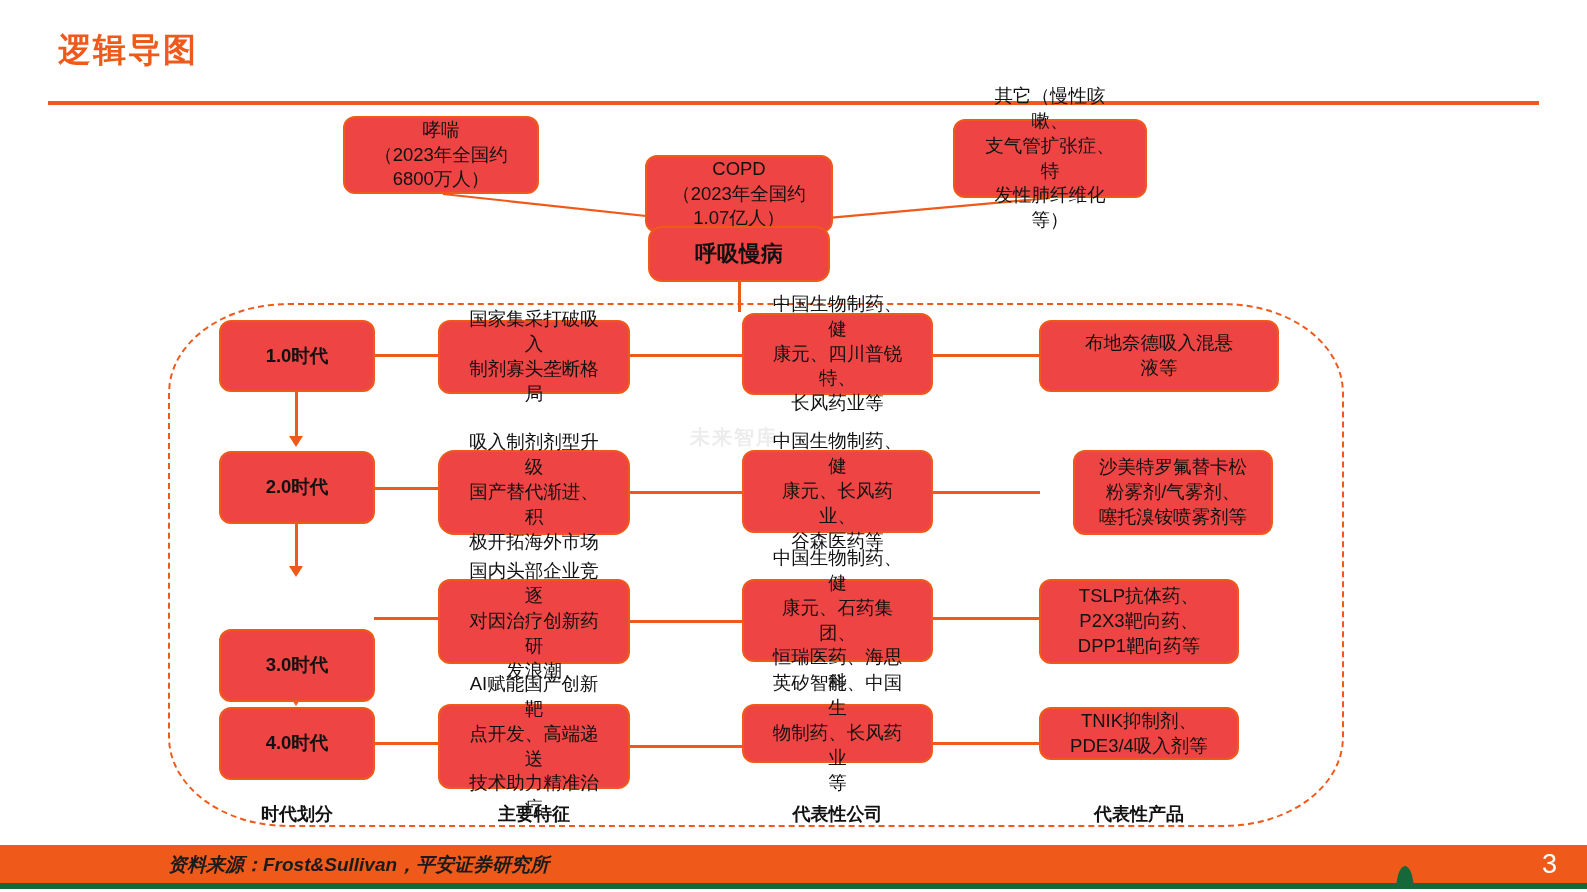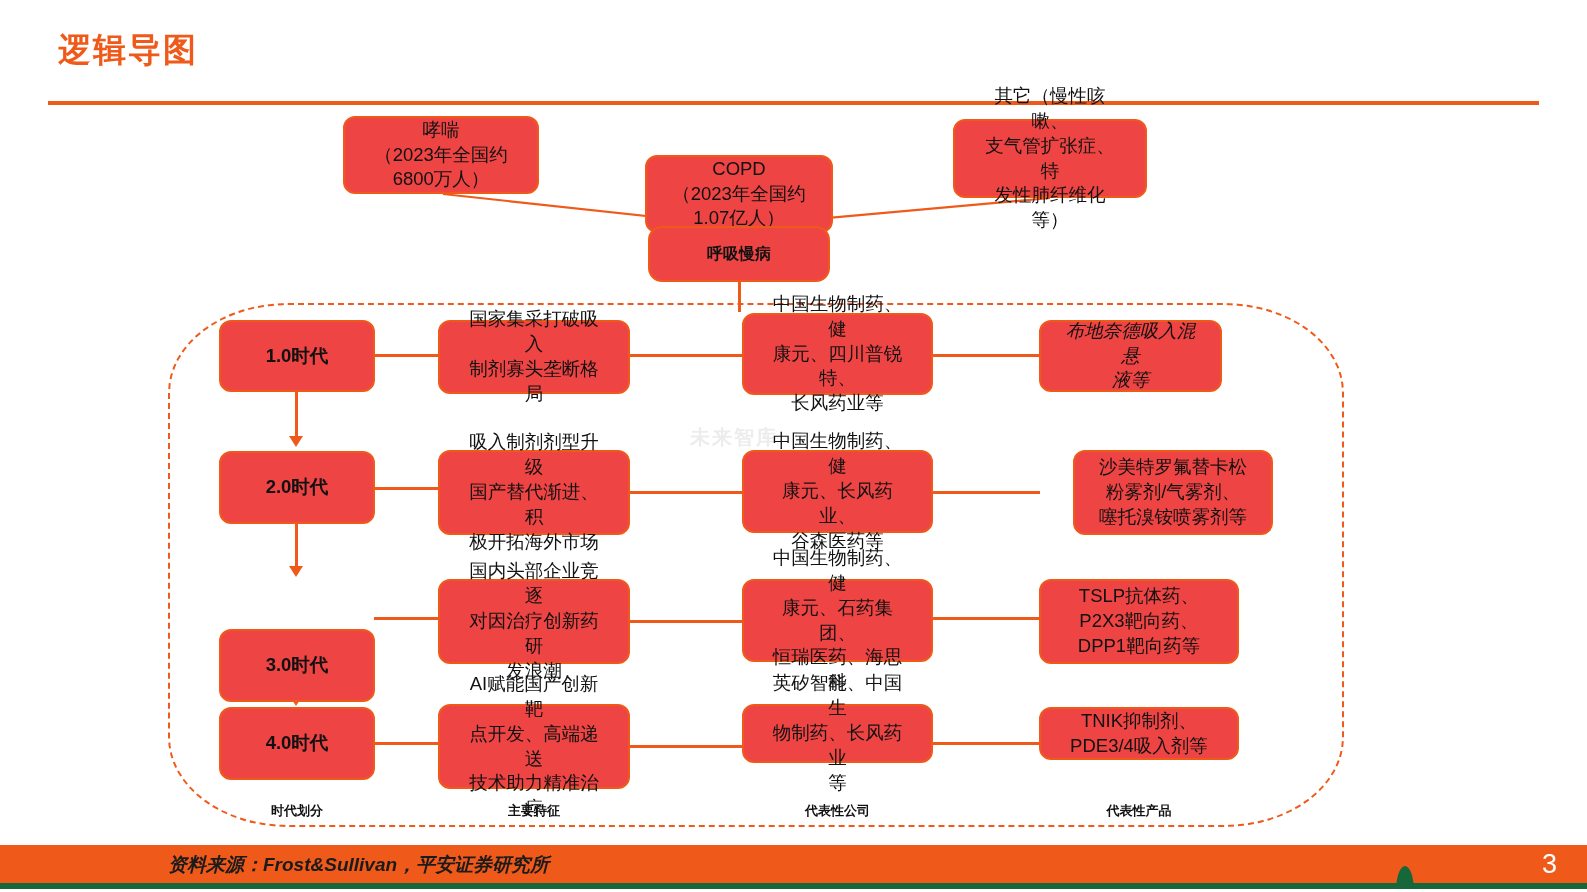--- a/index.html
+++ b/index.html
@@ -65,21 +65,21 @@
     font-weight: bold;
   }
 
   
   #box-asthma   { left: 343px; top: 116px; width: 196px; height: 78px; }
   #box-copd     { left: 645px; top: 116px; width: 188px; height: 78px; margin-top: 39px; }
   #box-other    { left: 953px; top: 119px; width: 194px; height: 79px; }
 
   
   #box-central  { left: 648px; top: 226px; width: 182px; height: 56px;
-                  font-size: 16px; border-radius: 14px; }
+                  font-size: 22px; border-radius: 14px; }
 
   
   .dashed-container {
     position: absolute;
     left: 168px;
     top: 303px;
     width: 1176px;
     height: 524px;
     box-sizing: border-box;
     border: 2px dashed #EF5A1A;
@@ -110,21 +110,21 @@
     position: absolute;
     left: 0; top: 0;
     width: 1587px; height: 892px;
     z-index: 2;
     pointer-events: none;
   }
 
   
   .col-header {
     position: absolute;
-    font-size: 13px;
+    font-size: 18px;
     font-weight: bold;
     color: #111111;
     text-align: center;
     white-space: nowrap;
     z-index: 4;
   }
 
   
   .watermark {
     position: absolute;
@@ -224,32 +224,32 @@
   <div class="conn conn-h" style="left:374px; top:354px; width:66px;"></div>
   <div class="conn conn-h" style="left:630px; top:354px; width:113px;"></div>
   <div class="conn conn-h" style="left:932px; top:354px; width:108px;"></div>
 
   <div class="rbox bold" style="left:219px; top:320px; width:156px; height:72px;">1.0时代</div>
   <div class="rbox" style="left:438px; top:320px; width:192px; height:74px;">国家集采打破吸入
 制剂寡头垄断格局</div>
   <div class="rbox" style="left:742px; top:313px; width:191px; height:82px;">中国生物制药、健
 康元、四川普锐特、
 长风药业等</div>
-  <div class="rbox" style="left:1039px; top:320px; width:183px; height:72px;font-style:italic;">布地奈德吸入混悬
+  <div class="rbox" style="left:1039px; top:320px; width:240px; height:72px;">布地奈德吸入混悬
 液等</div>
 
   <div class="conn conn-v" style="left:295px; top:524px; height:47px;"></div>
   <div class="arrow-head" style="left:289px; top:566px;"></div>
 
   <div class="conn conn-h" style="left:374px; top:487px; width:66px;"></div>
   <div class="conn conn-h" style="left:630px; top:491px; width:113px;"></div>
   <div class="conn conn-h" style="left:932px; top:491px; width:108px;"></div>
 
   <div class="rbox bold" style="left:219px; top:451px; width:156px; height:73px;">2.0时代</div>
-  <div class="rbox" style="left:438px; top:450px; width:192px; height:85px;">吸入制剂剂型升级
+  <div class="rbox" style="left:438px; top:450px; width:192px; height:85px;border-radius:16px;">吸入制剂剂型升级
 国产替代渐进、积
 极开拓海外市场</div>
   <div class="rbox" style="left:742px; top:450px; width:191px; height:83px;">中国生物制药、健
 康元、长风药业、
 谷森医药等</div>
   <div class="rbox" style="left:1073px; top:450px; width:200px; height:85px;">沙美特罗氟替卡松
 粉雾剂/气雾剂、
 噻托溴铵喷雾剂等</div>
 
   <div class="conn conn-v" style="left:295px; top:654px; height:46px;"></div>

